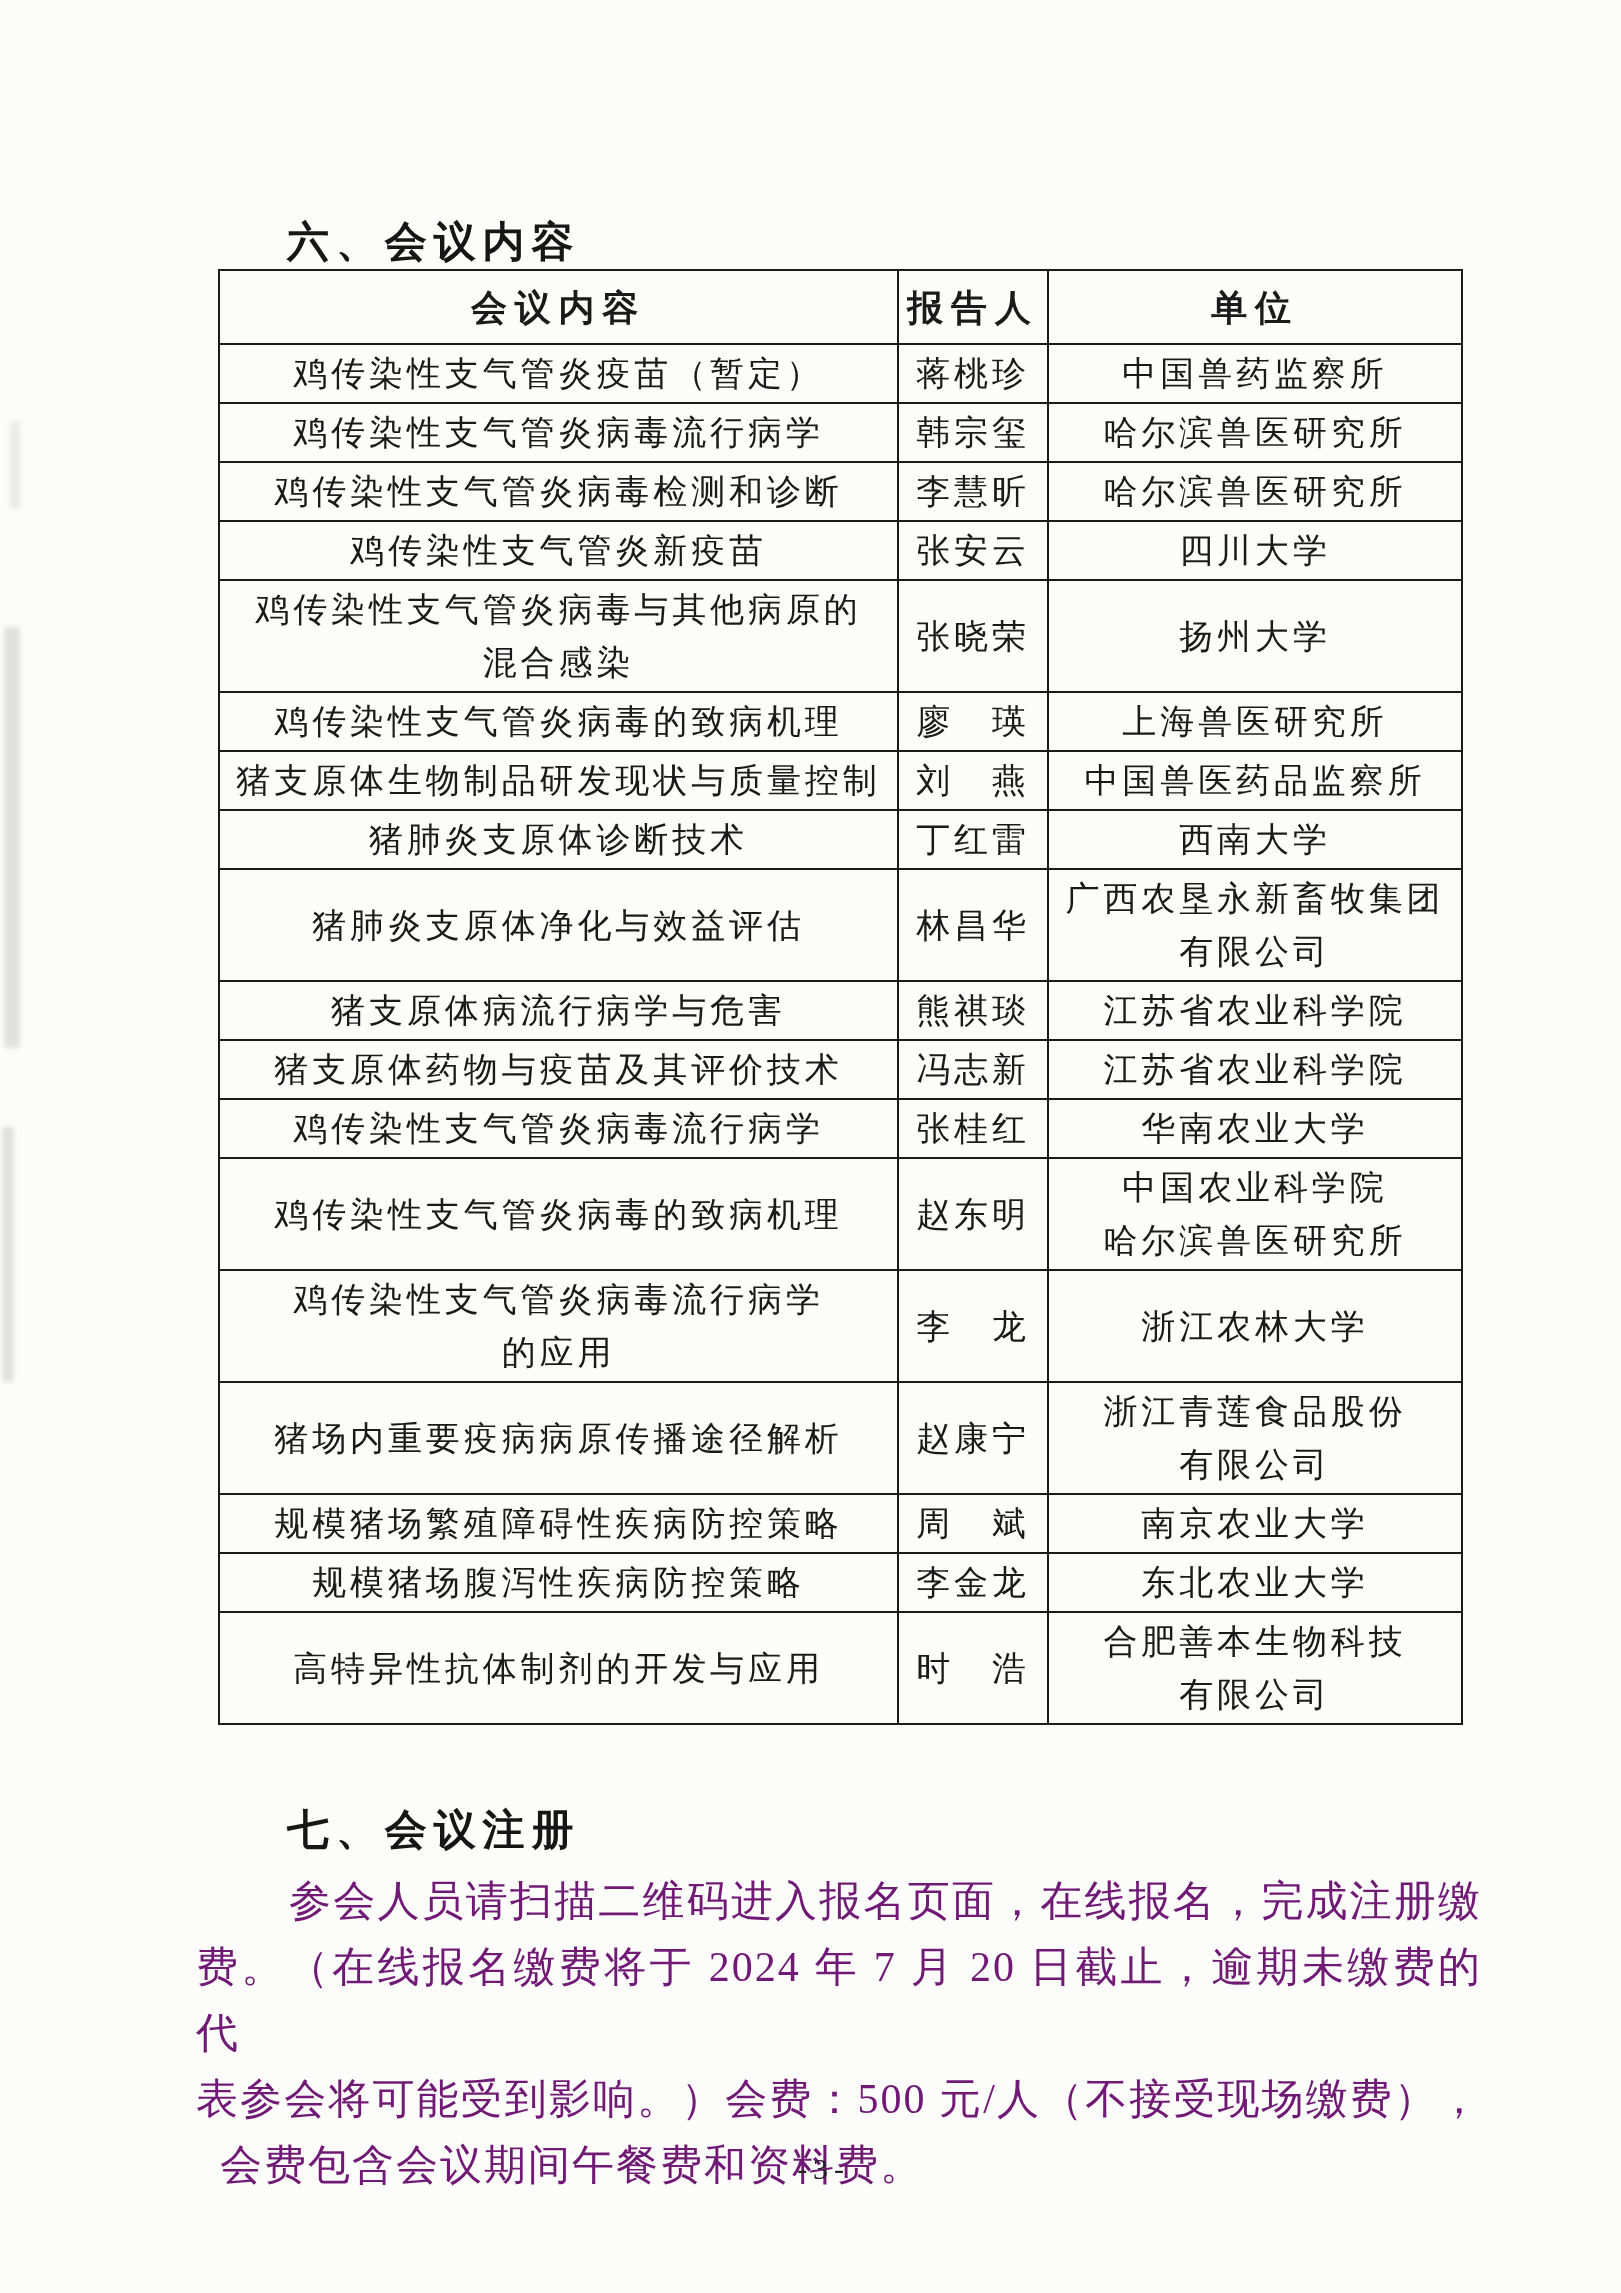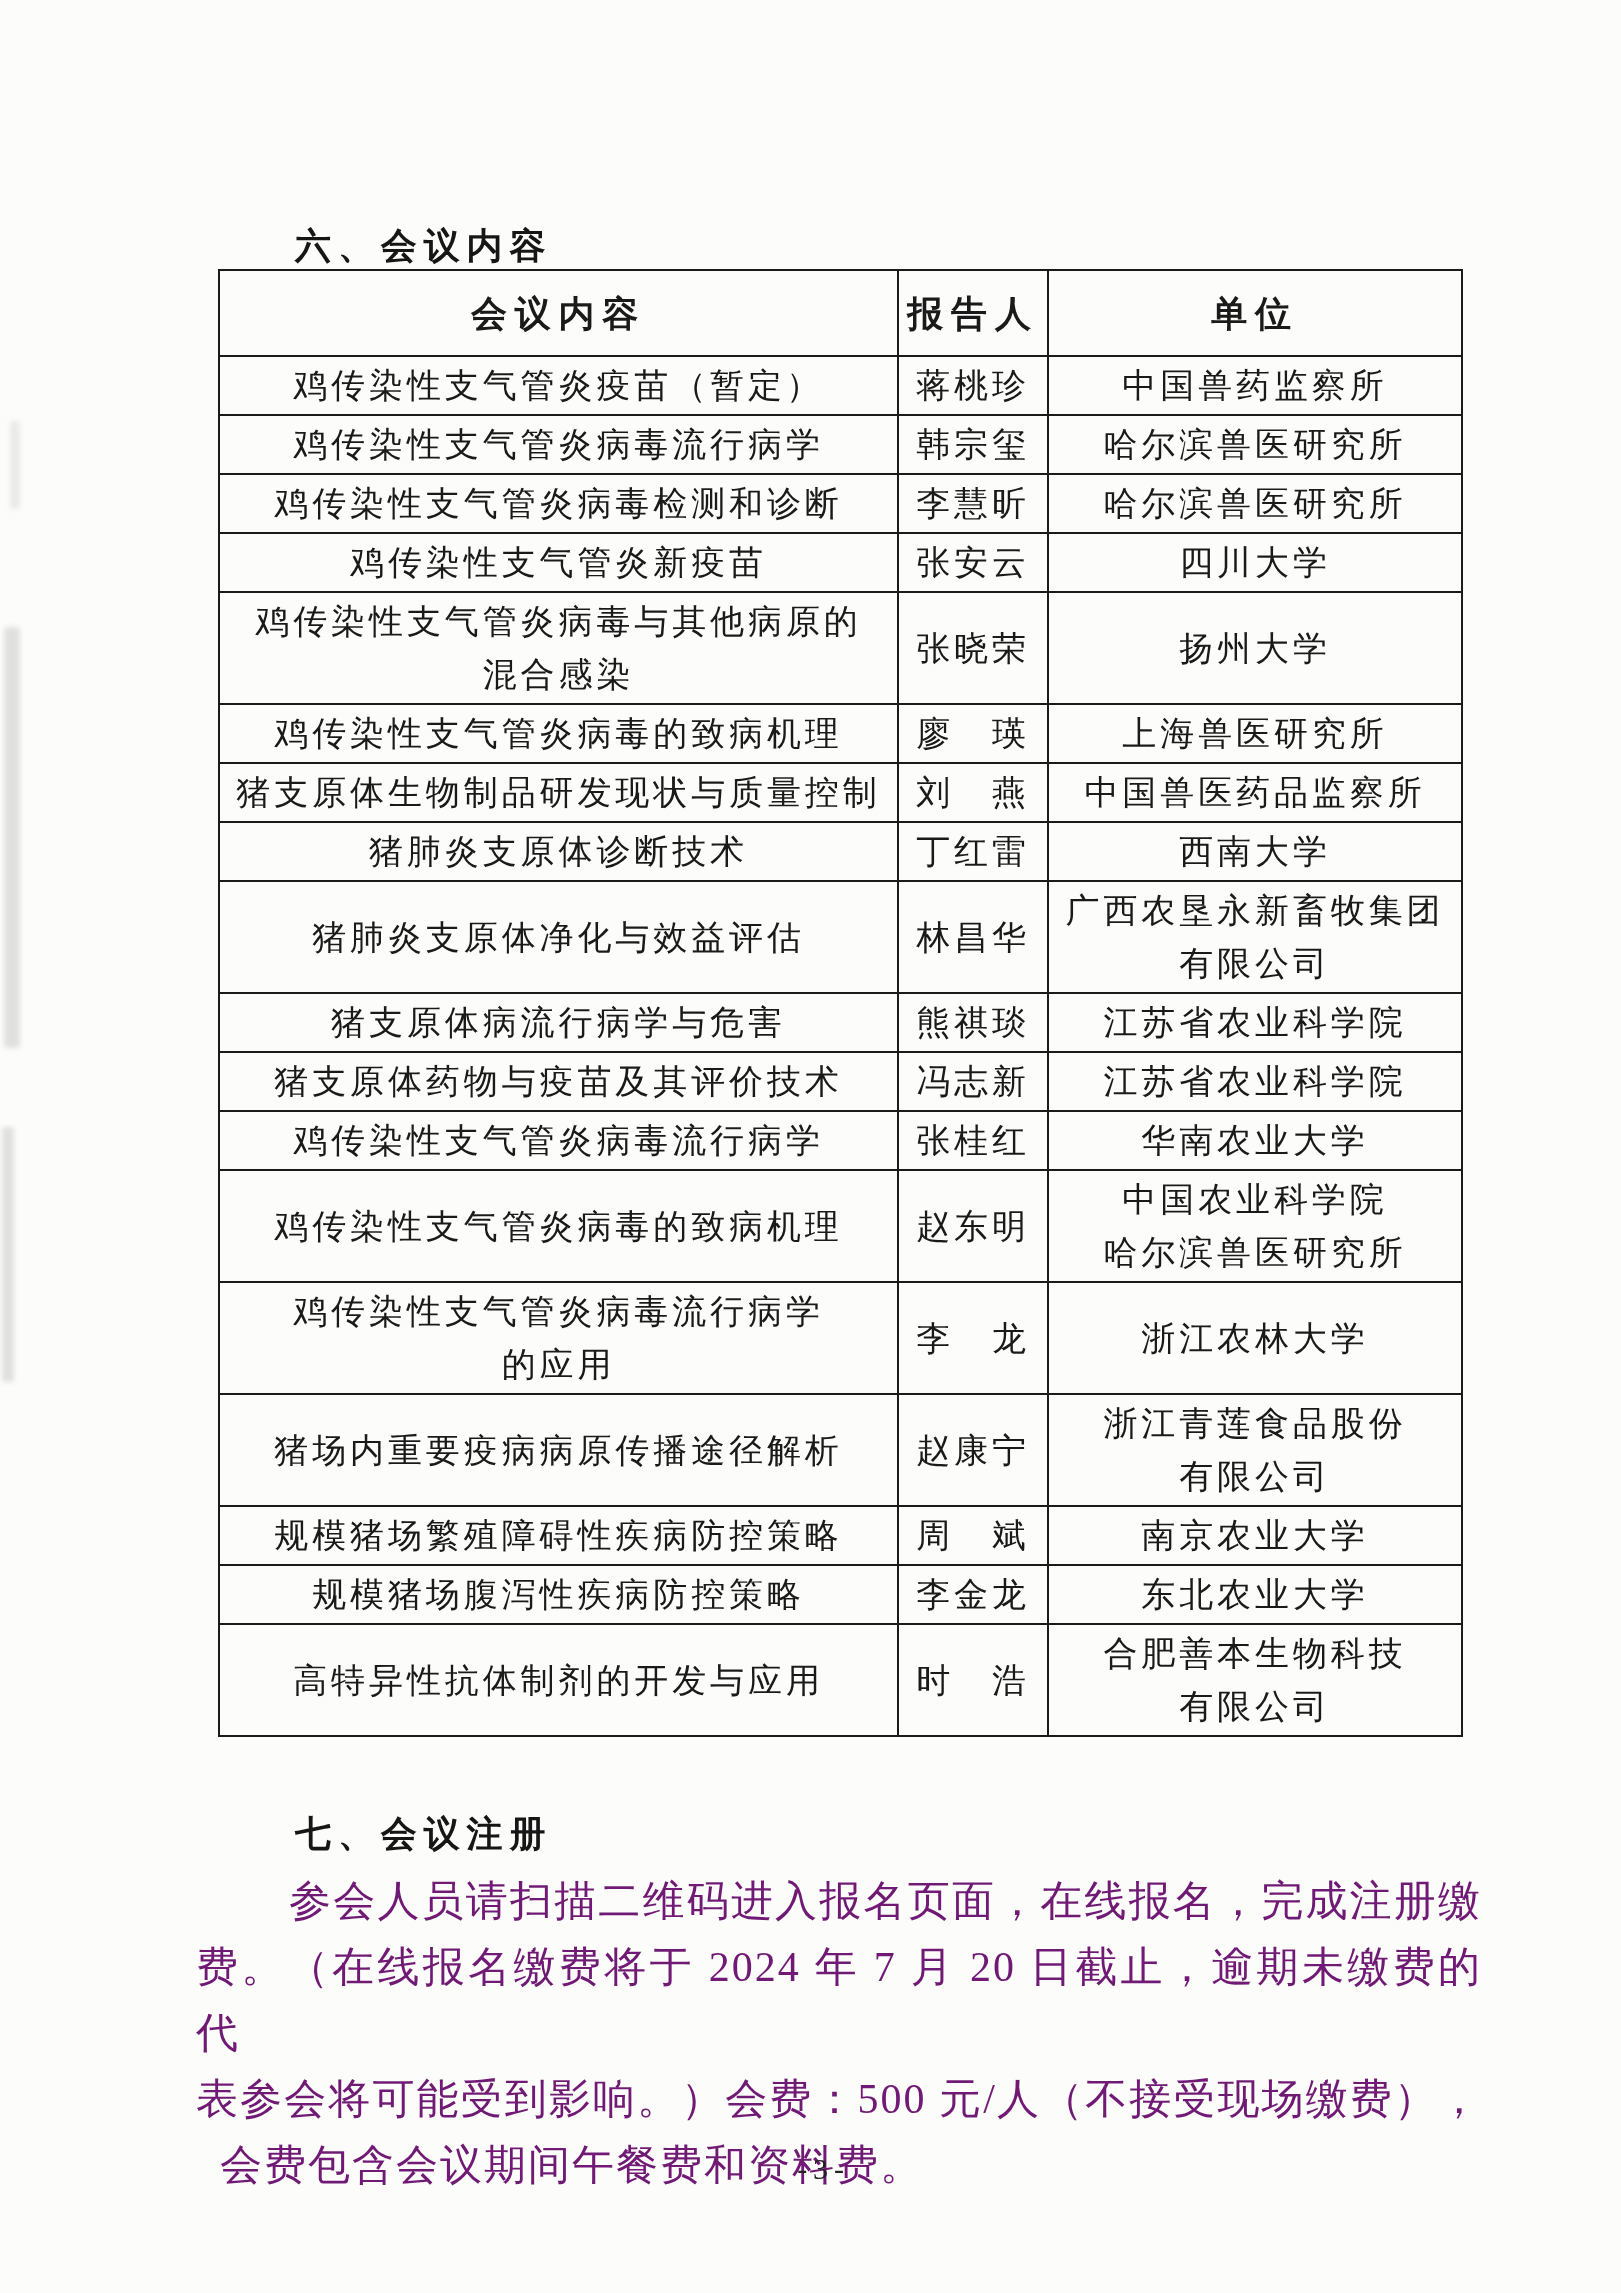--- a/index.html
+++ b/index.html
@@ -20,24 +20,24 @@
     opacity: .28;
     filter: blur(2.9px);
     border-radius: 2.9px;
   }
   .artifact.a1 { left: 3.9px;  top: 627px;  width: 15.7px; height: 421px; }
   .artifact.a2 { left: 2px;  top: 1127px; width: 11.8px; height: 255px; }
   .artifact.a3 { left: 9.8px; top: 421px;  width: 9.8px; height: 88px; opacity:.18; }
 
   .sec-title {
     position: absolute;
-    margin: 8px;
+    margin: 0;
     font-family: "Liberation Sans", "DejaVu Sans", sans-serif;
     font-weight: bold;
-    font-size: 36px;
+    font-size: 42px;
     letter-spacing: 6.9px;
     color: #161616;
     white-space: nowrap;
   }
   .t6 { left: 287px; top: 214px; }
   .t7 { left: 287px; top: 1802px; }
 
   table.conf-table {
     position: absolute;
     left: 218px; top: 269px;
@@ -55,21 +55,21 @@
     text-align: center;
     vertical-align: middle;
     padding: 2px 5.9px;
     font-size: 34px;
     line-height: 53px;
     letter-spacing: 3.9px;
     white-space: pre-line;
     overflow: hidden;
   }
   .conf-table { border: 2.9px solid #161616; }
-  .conf-table thead tr { height: 86px; }
+  .conf-table thead tr { height: 74px; }
   .conf-table thead th {
     font-family: "Liberation Sans", "DejaVu Sans", sans-serif;
     font-weight: bold;
     font-size: 36px;
     letter-spacing: 7.8px;
   }
   .conf-table tbody tr { height: 55px; }
   .conf-table tbody tr.tall { height: 112px; }
 
   .para {

